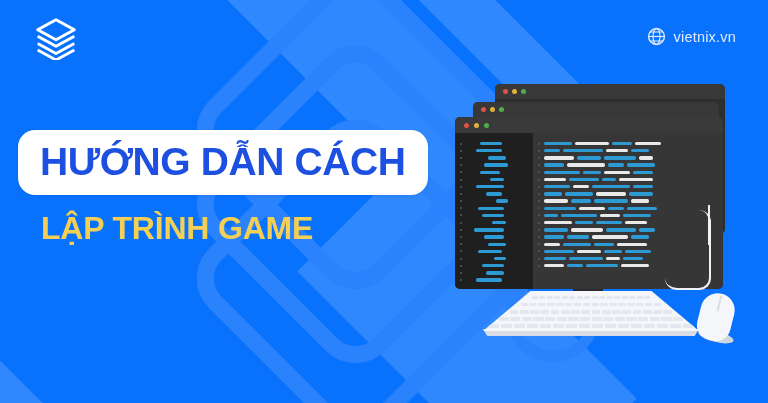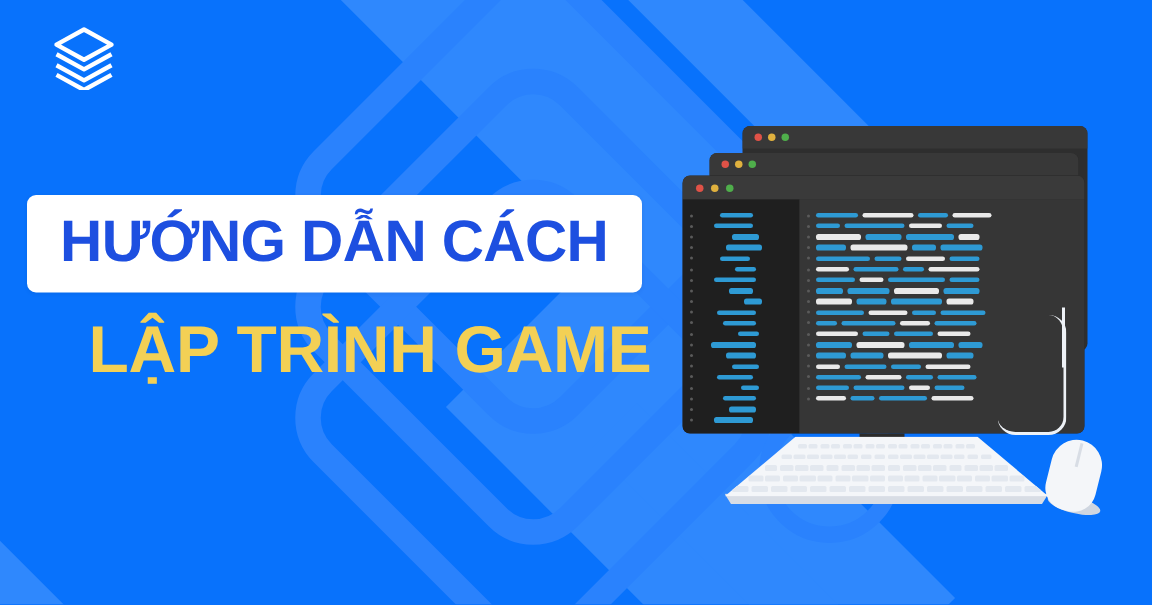--- a/index.html
+++ b/index.html
@@ -100,43 +100,42 @@
     font-size: 14.5px;
     letter-spacing: 0.2px;
   }
 
   
   .headline-plate {
     position: absolute;
     left: 18px;
     top: 130px;
     background: #ffffff;
-    border-radius: 6px;
+    border-radius: 17px;
     padding: 12px 22px 14px 22px;
     box-shadow: 0 1px 3px rgba(0,0,0,0.07);
   }
   .headline-text {
     color: #1d4fe0;
     font-size: 39px;
     font-weight: bold;
     letter-spacing: -0.4px;
     line-height: 1;
     white-space: nowrap;
   }
   .subhead {
     position: absolute;
     left: 41px;
     top: 212px;
     color: #f3d055;
-    font-size: 44px;
+    font-size: 32px;
     font-weight: bold;
     letter-spacing: -0.2px;
     line-height: 1;
     white-space: nowrap;
-    margin-left: 18px;
   }
 
   
   .illus { position: absolute; left: 455px; top: 55px; width: 313px; height: 300px; }
 
   .win {
     position: absolute;
     background: #2b2b2b;
     border-radius: 5px;
     overflow: hidden;
@@ -261,20 +260,32 @@
     <span class="logo-mark-wrap">
       <svg class="logo-mark" viewBox="0 0 48 48" fill="none" aria-hidden="true">
         <path d="M24 4 L44 15 L24 26 L4 15 Z" stroke="#ffffff" stroke-width="3.2" stroke-linejoin="round" fill="none" rx="4"></path>
         <path d="M4 22 L24 33 L44 22" stroke="#ffffff" stroke-width="3.2" stroke-linejoin="round" fill="none"></path>
         <path d="M4 30 L24 41 L44 30" stroke="#ffffff" stroke-width="3.2" stroke-linejoin="round" fill="none"></path>
         <path d="M4 37 L24 48 L44 37" stroke="#ffffff" stroke-width="3.2" stroke-linejoin="round" fill="none"></path>
       </svg>
     </span>
   </div>
 
+  <div class="site-block">
+    <span>
+      <svg class="globe" viewBox="0 0 24 24" fill="none" aria-hidden="true">
+        <circle cx="12" cy="12" r="10" stroke="#dfeaff" stroke-width="1.8"></circle>
+        <ellipse cx="12" cy="12" rx="4.4" ry="10" stroke="#dfeaff" stroke-width="1.5"></ellipse>
+        <line x1="2" y1="12" x2="22" y2="12" stroke="#dfeaff" stroke-width="1.5"></line>
+        <line x1="4" y1="6.3" x2="20" y2="6.3" stroke="#dfeaff" stroke-width="1.3"></line>
+        <line x1="4" y1="17.7" x2="20" y2="17.7" stroke="#dfeaff" stroke-width="1.3"></line>
+      </svg>
+    </span>
+    <span class="site-text">vietnix.vn</span>
+  </div>
 
   <div class="headline-plate">
     <div class="headline-text">HƯỚNG DẪN CÁCH</div>
   </div>
   <div class="subhead">LẬP TRÌNH GAME</div>
 
   <div class="illus">
 
     <div class="win win-back">
       <div class="win-bar">

